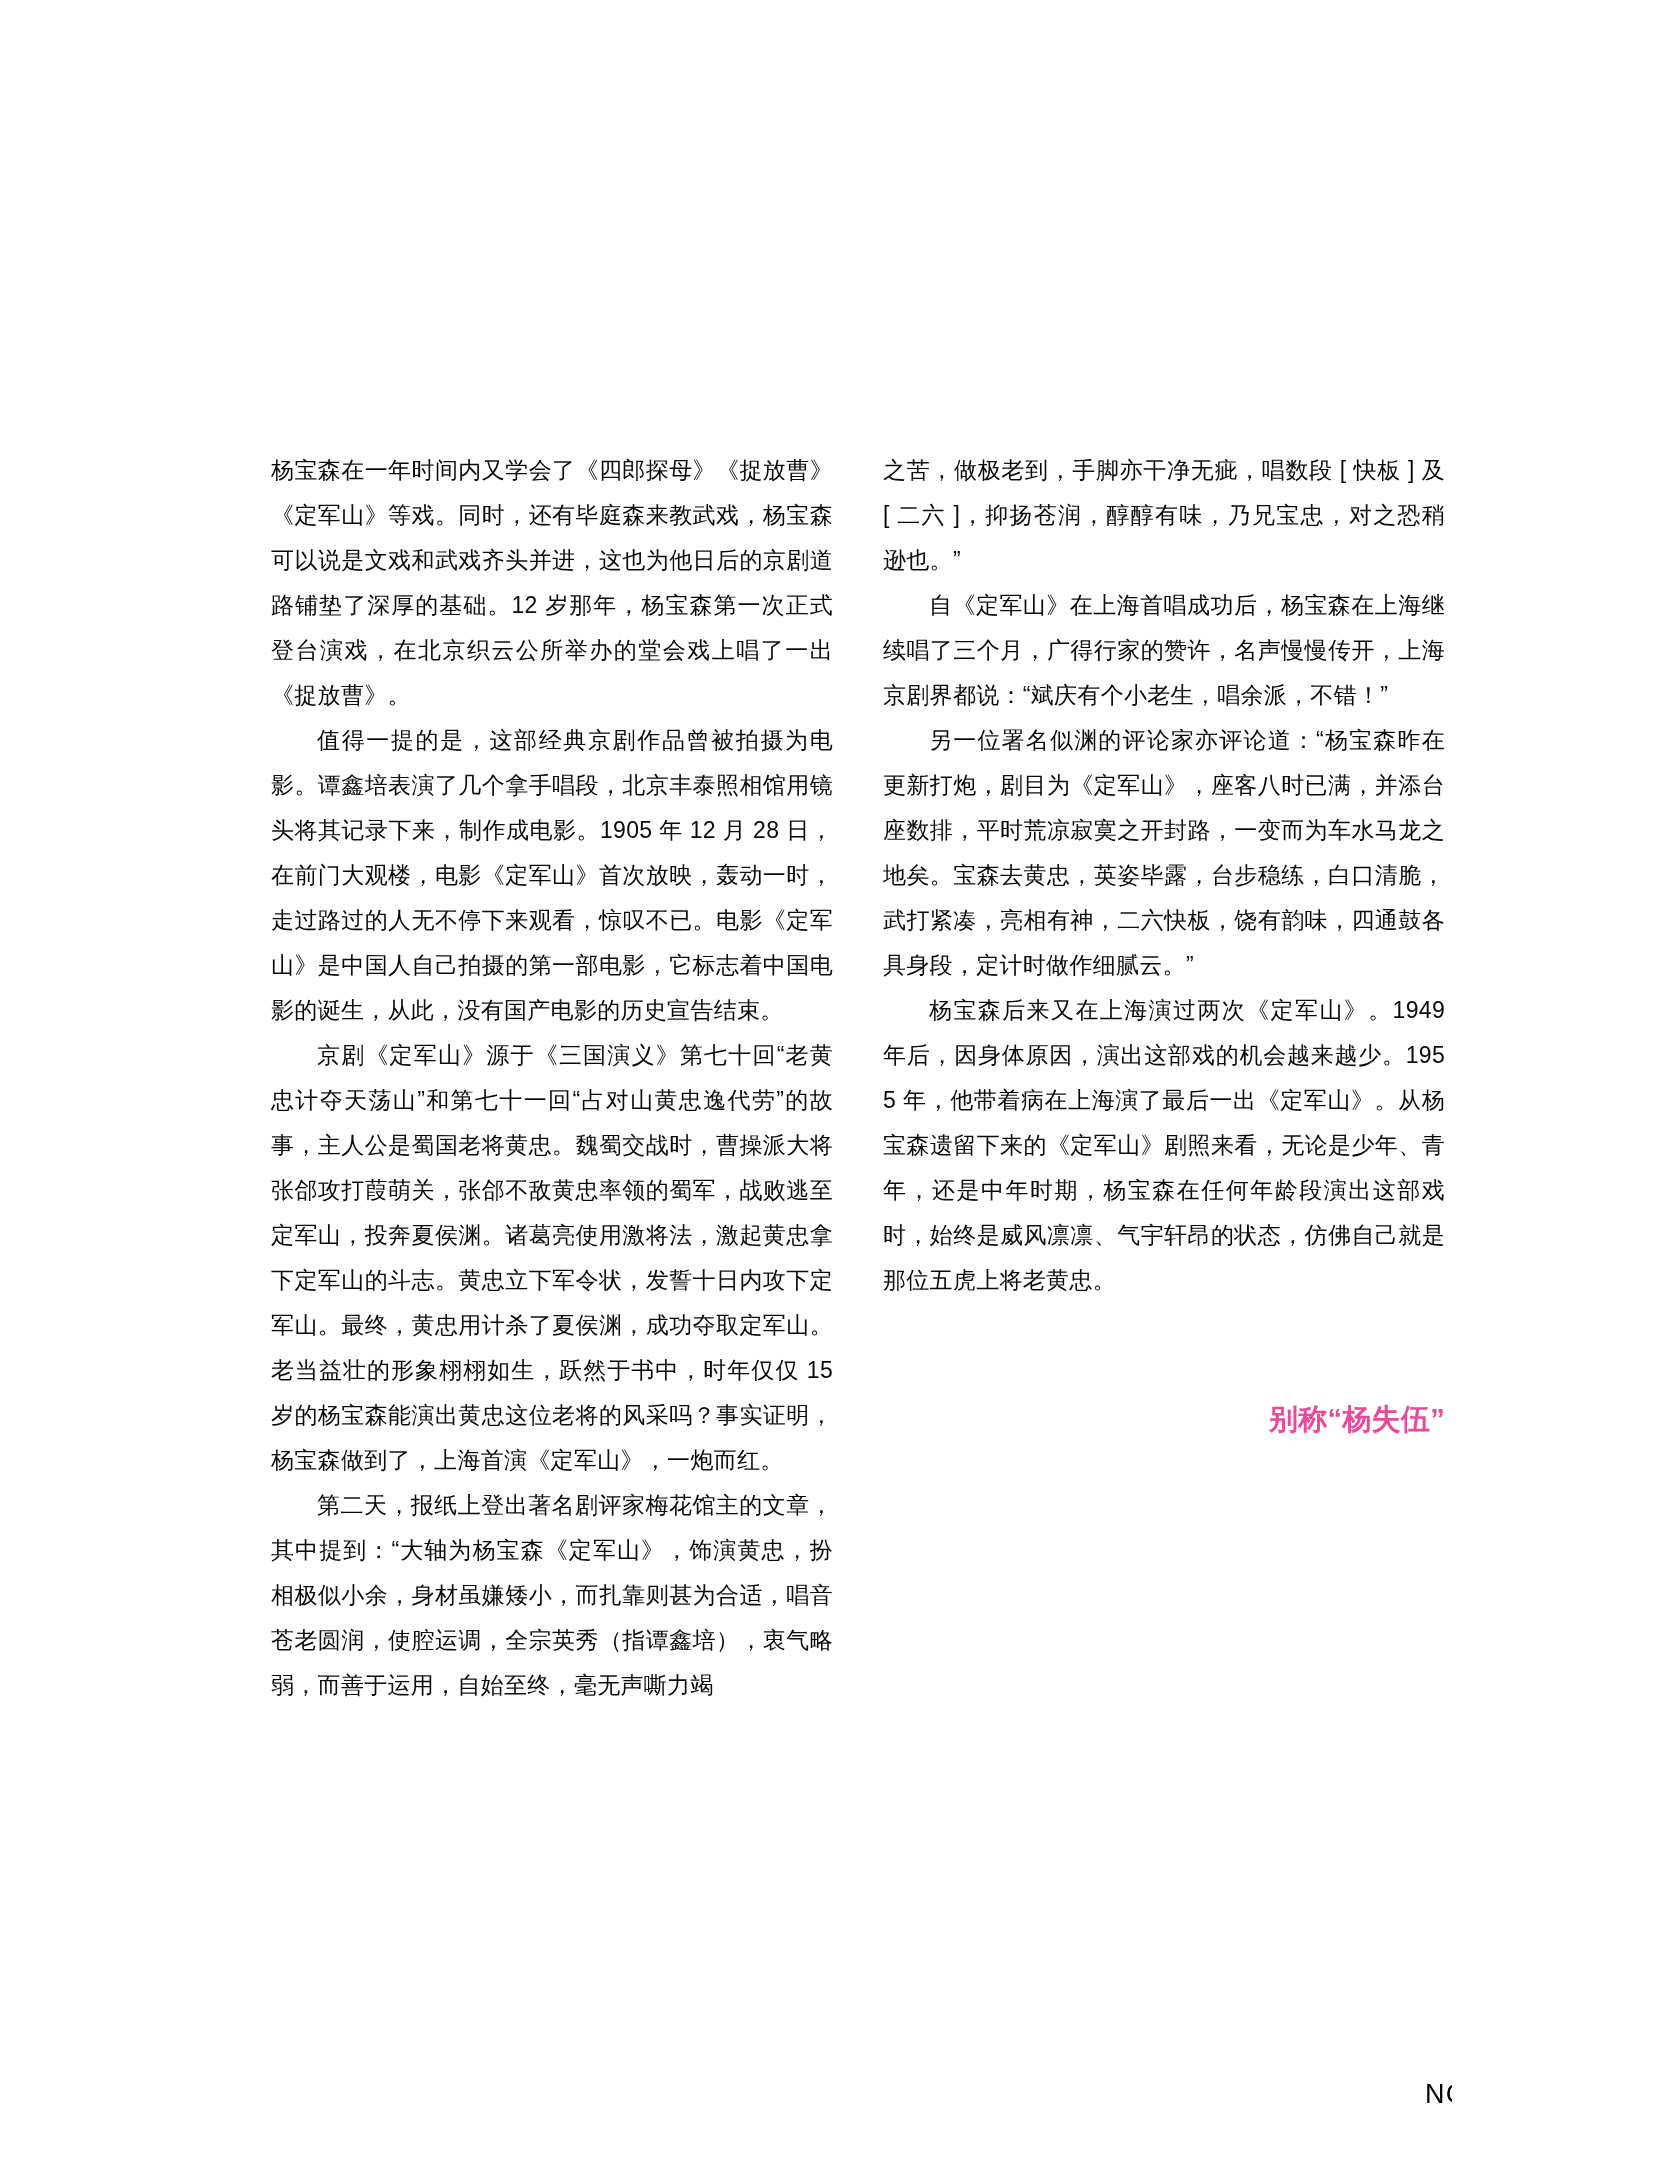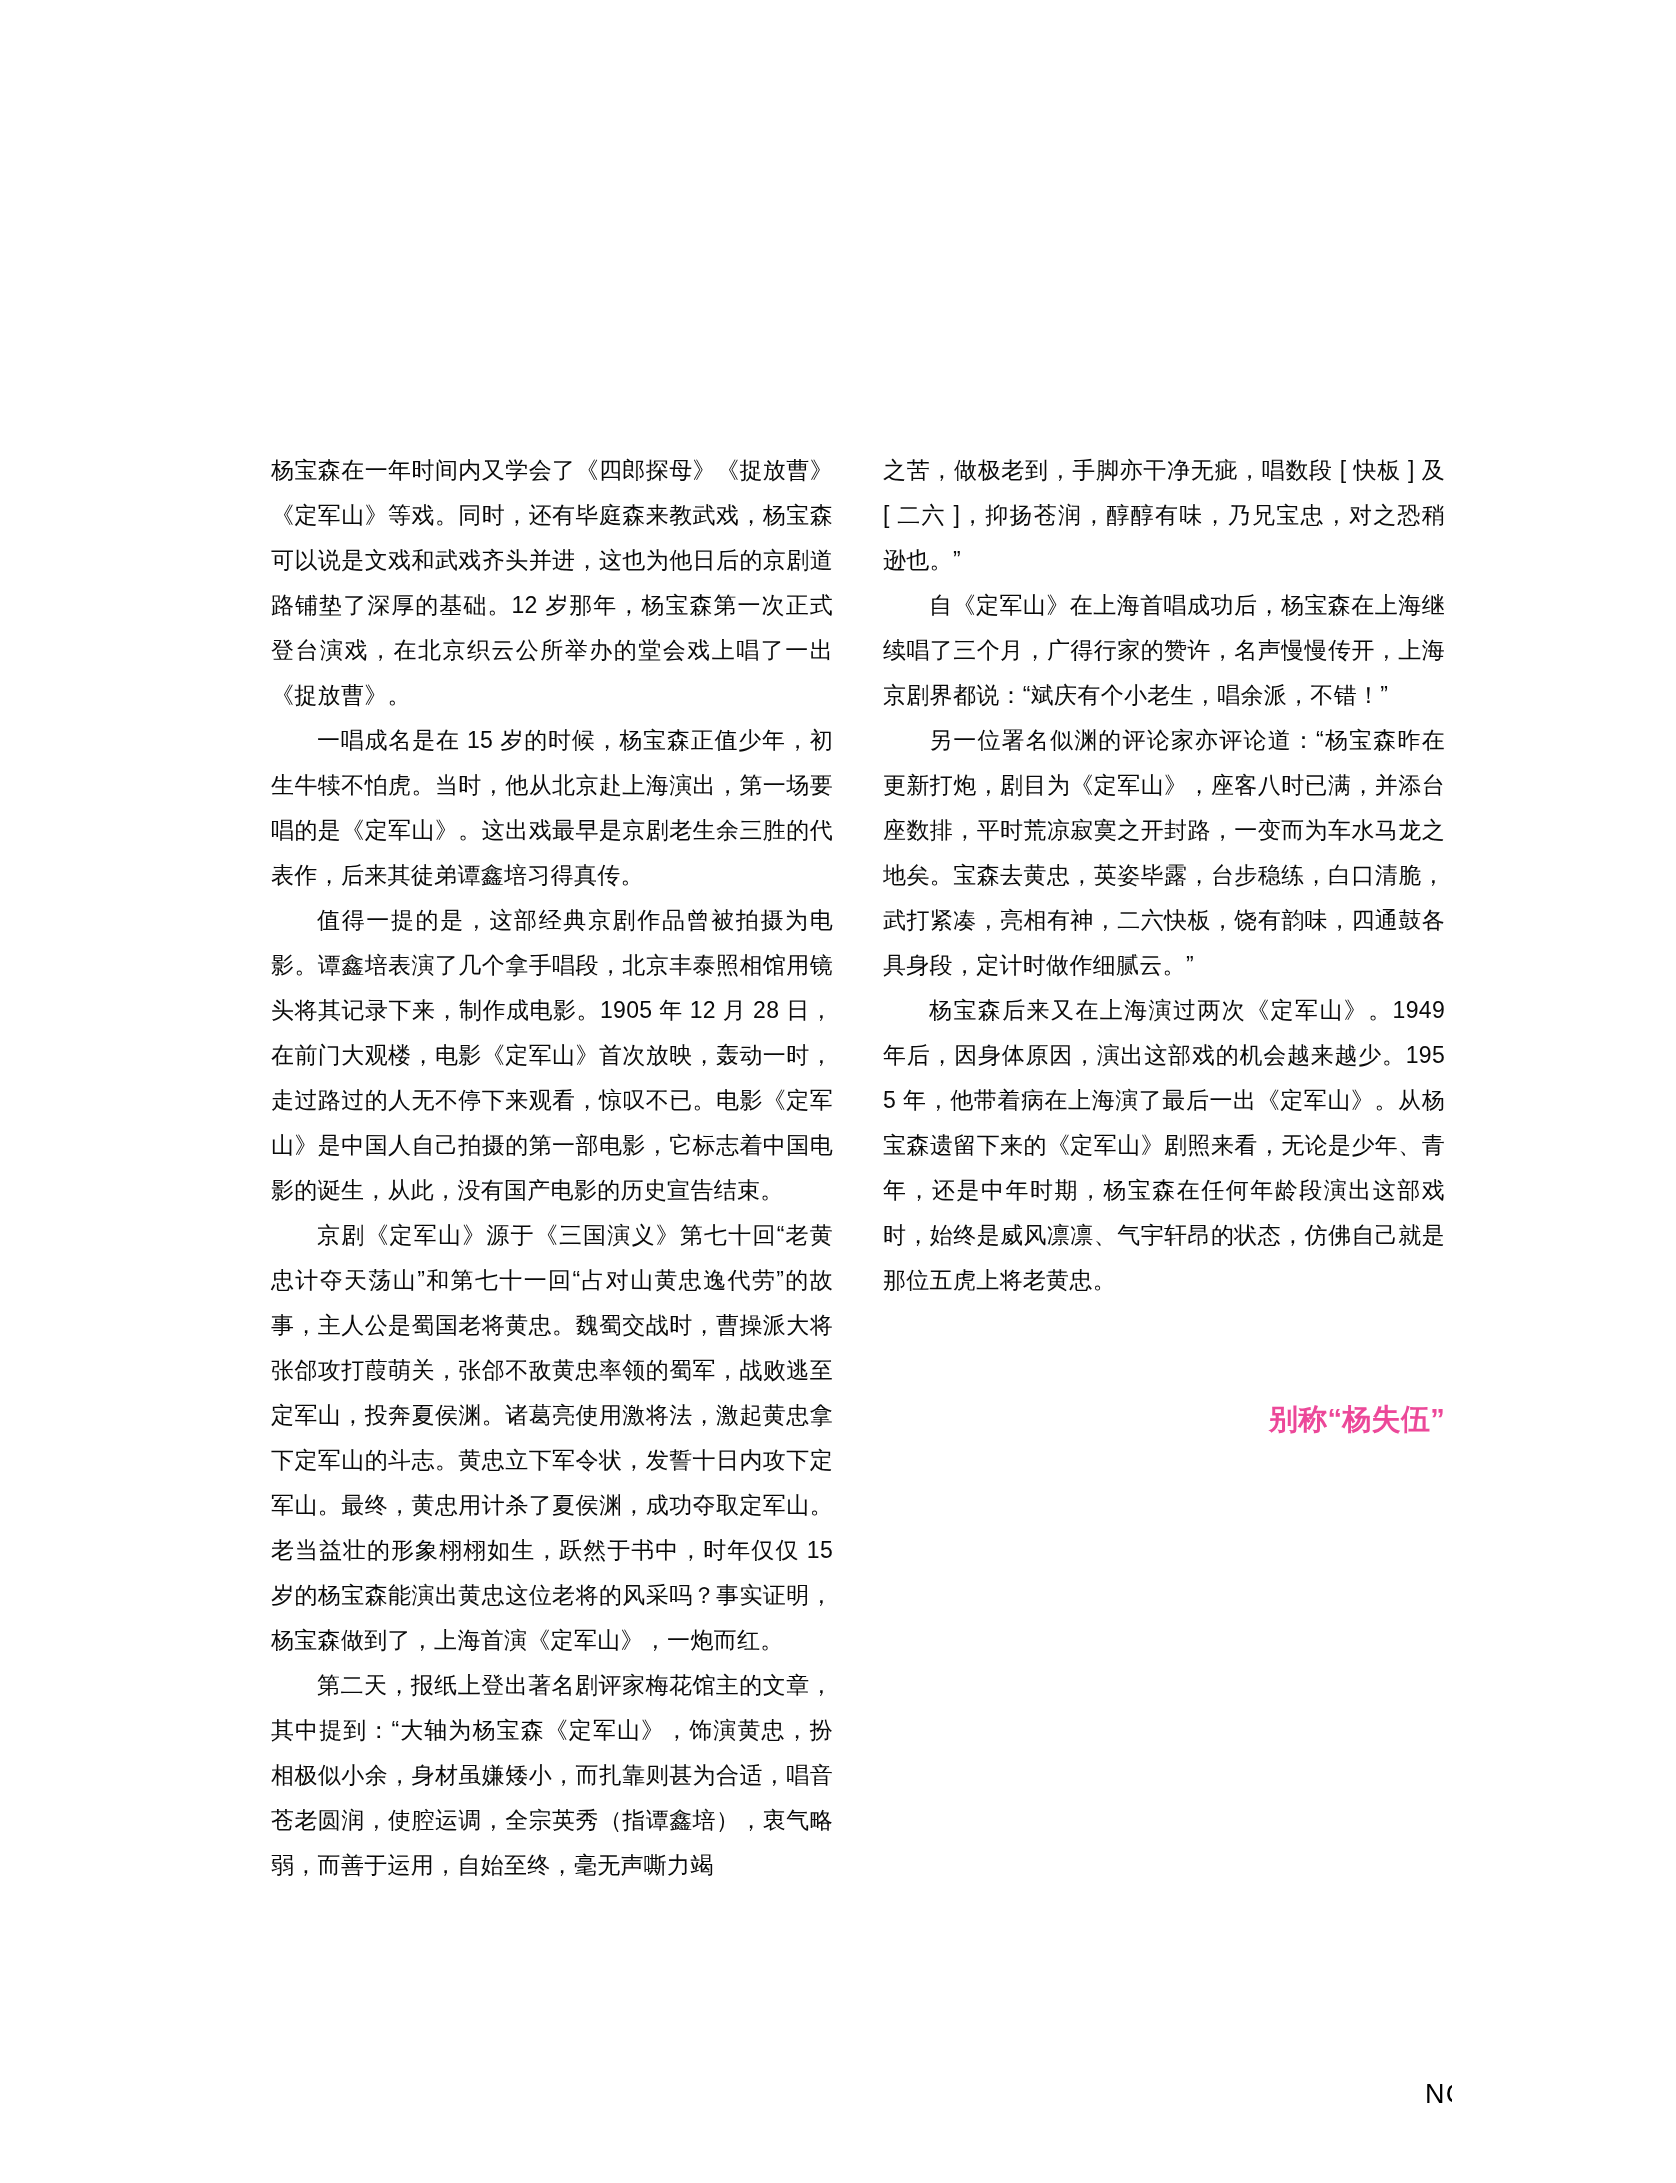--- a/index.html
+++ b/index.html
@@ -58,21 +58,20 @@
 </style>
 </head>
 <body>
 
 <div class="page">
 
   <main>
 
     <section class="col col-left">
       <p class="para">杨宝森在一年时间内又学会了《四郎探母》《捉放曹》《定军山》等戏。同时，还有毕庭森来教武戏，杨宝森可以说是文戏和武戏齐头并进，这也为他日后的京剧道路铺垫了深厚的基础。12 岁那年，杨宝森第一次正式登台演戏，在北京织云公所举办的堂会戏上唱了一出《捉放曹》。</p>
-      <p class="para ind">一唱成名是在 15 岁的时候，杨宝森正值少年，初生牛犊不怕虎。当时，他从北京赴上海演出，第一场要唱的是《定军山》。这出戏最早是京剧老生余三胜的代表作，后来其徒弟谭鑫培习得真传。</p>
       <p class="para ind">值得一提的是，这部经典京剧作品曾被拍摄为电影。谭鑫培表演了几个拿手唱段，北京丰泰照相馆用镜头将其记录下来，制作成电影。1905 年 12 月 28 日，在前门大观楼，电影《定军山》首次放映，轰动一时，走过路过的人无不停下来观看，惊叹不已。电影《定军山》是中国人自己拍摄的第一部电影，它标志着中国电影的诞生，从此，没有国产电影的历史宣告结束。</p>
       <p class="para ind">京剧《定军山》源于《三国演义》第七十回“老黄忠计夺天荡山”和第七十一回“占对山黄忠逸代劳”的故事，主人公是蜀国老将黄忠。魏蜀交战时，曹操派大将张郃攻打葭萌关，张郃不敌黄忠率领的蜀军，战败逃至定军山，投奔夏侯渊。诸葛亮使用激将法，激起黄忠拿下定军山的斗志。黄忠立下军令状，发誓十日内攻下定军山。最终，黄忠用计杀了夏侯渊，成功夺取定军山。老当益壮的形象栩栩如生，跃然于书中，时年仅仅 15 岁的杨宝森能演出黄忠这位老将的风采吗？事实证明，杨宝森做到了，上海首演《定军山》，一炮而红。</p>
       <p class="para ind">第二天，报纸上登出著名剧评家梅花馆主的文章，其中提到：“大轴为杨宝森《定军山》，饰演黄忠，扮相极似小余，身材虽嫌矮小，而扎靠则甚为合适，唱音苍老圆润，使腔运调，全宗英秀（指谭鑫培），衷气略弱，而善于运用，自始至终，毫无声嘶力竭</p>
     </section>
 
     <section class="col col-right">
       <p class="para">之苦，做极老到，手脚亦干净无疵，唱数段 [ 快板 ] 及 [ 二六 ]，抑扬苍润，醇醇有味，乃兄宝忠，对之恐稍逊也。”</p>
       <p class="para ind">自《定军山》在上海首唱成功后，杨宝森在上海继续唱了三个月，广得行家的赞许，名声慢慢传开，上海京剧界都说：“斌庆有个小老生，唱余派，不错！”</p>
       <p class="para ind">另一位署名似渊的评论家亦评论道：“杨宝森昨在更新打炮，剧目为《定军山》，座客八时已满，并添台座数排，平时荒凉寂寞之开封路，一变而为车水马龙之地矣。宝森去黄忠，英姿毕露，台步稳练，白口清脆，武打紧凑，亮相有神，二六快板，饶有韵味，四通鼓各具身段，定计时做作细腻云。”</p>
       <p class="para ind">杨宝森后来又在上海演过两次《定军山》。1949 年后，因身体原因，演出这部戏的机会越来越少。1955 年，他带着病在上海演了最后一出《定军山》。从杨宝森遗留下来的《定军山》剧照来看，无论是少年、青年，还是中年时期，杨宝森在任何年龄段演出这部戏时，始终是威风凛凛、气宇轩昂的状态，仿佛自己就是那位五虎上将老黄忠。</p>

